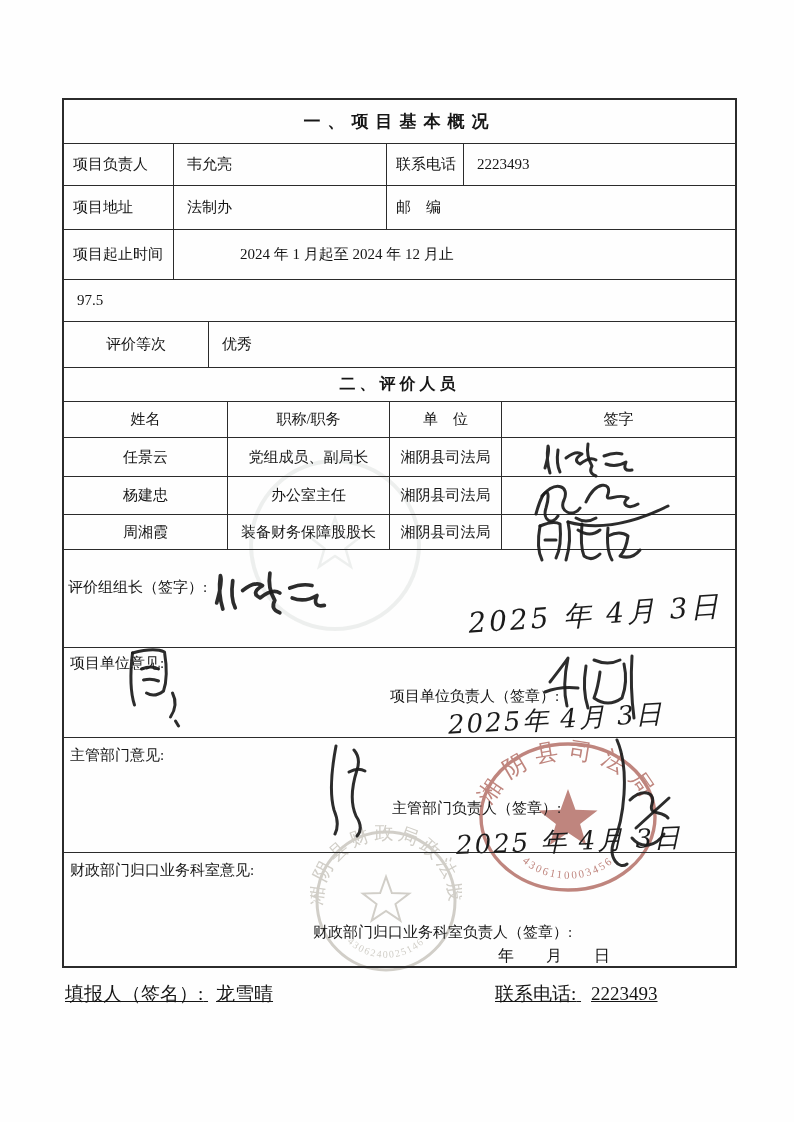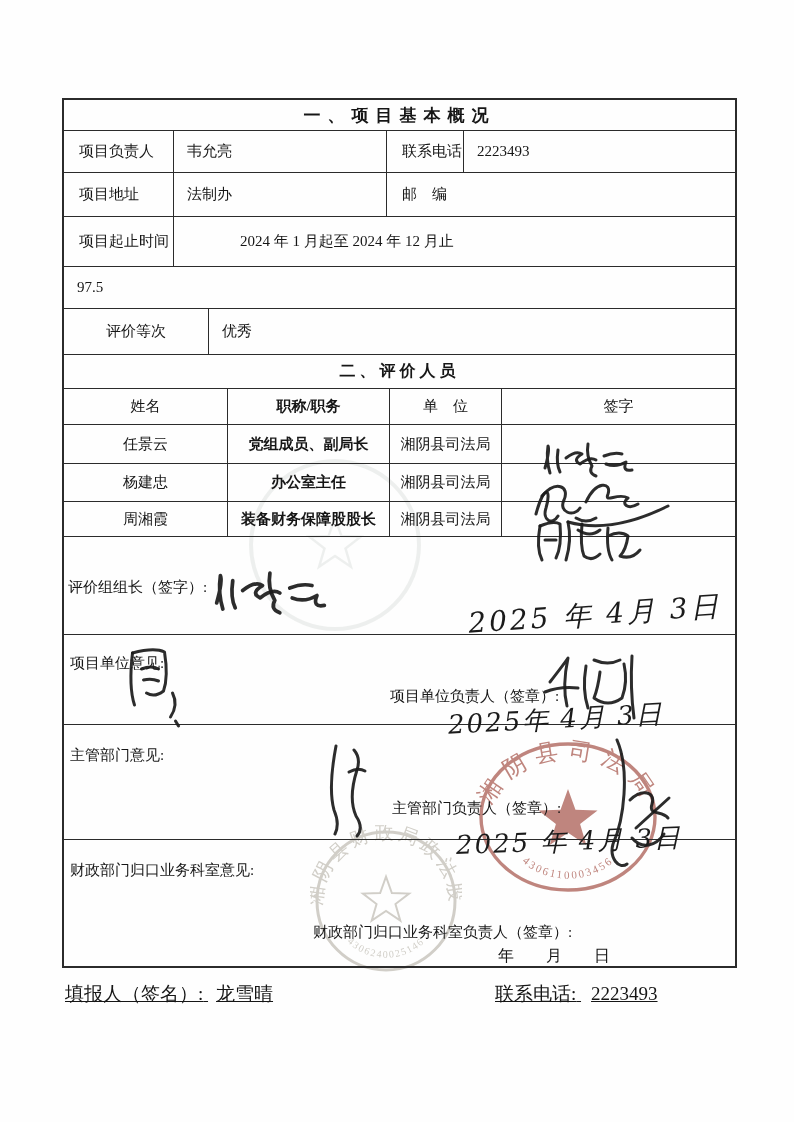--- a/index.html
+++ b/index.html
@@ -6,27 +6,27 @@
   .page{position:relative;width:794px;height:1122px;background:#fefefe;margin:0 auto;
         font-family:"Liberation Serif","DejaVu Serif",serif;color:#161616;overflow:hidden;}
   
   .tbl{position:absolute;left:62px;top:98px;width:675px;height:870px;
        border:2px solid #2b2b2b;box-sizing:border-box;display:flex;flex-direction:column;z-index:3;}
   .row{display:flex;border-bottom:1px solid #2b2b2b;box-sizing:border-box;flex:0 0 auto;}
   .row:last-child{border-bottom:none;flex:1 1 auto;}
   .cell{border-right:1px solid #2b2b2b;box-sizing:border-box;display:flex;align-items:center;
         font-size:15px;overflow:hidden;}
   .cell:last-child{border-right:none;}
-  .lbl{padding-left:15px;}
+  .lbl{padding-left:9px;}
   .val{padding-left:13px;}
   .ctr{justify-content:center;padding-left:0;}
   .flex1{flex:1 1 auto;}
   .w1{width:110px;} .w2{width:213px;} .w3{width:77px;}
   .s1{width:145px;}
-  .e1{width:164px;} .e2{width:162px;font-weight:bold;} .e3{width:112px;}
+  .e1{width:164px;} .e2{width:162px;} .e3{width:112px;}
   .sec{justify-content:center;align-items:center;display:flex;width:100%;}
   .sec span{font-weight:bold;font-size:17px;letter-spacing:7px;}
   .sec2 span{font-size:16px;letter-spacing:4px;}
   .free{position:relative;width:100%;}
   
   .ov{position:absolute;font-size:15px;white-space:nowrap;z-index:4;}
   .hand{position:absolute;font-family:"DejaVu Serif",serif;font-style:italic;
         color:#1b1b1b;white-space:nowrap;z-index:6;}
   .footer-line{position:absolute;font-size:19px;white-space:nowrap;z-index:3;text-decoration:underline;}
   
@@ -65,21 +65,21 @@
     </text>
     <path id="jn" d="M -56 32 A 62 52 0 0 0 56 32" fill="none"></path>
     <text font-size="11" fill="#b0685f" letter-spacing="2.2">
       <textPath href="#jn" xlink:href="#jn" startOffset="50%" text-anchor="middle">4306110003456</textPath>
     </text>
     <path transform="translate(0,3) scale(1.15)" d="M0,-27 L6.5,-8.9 L25.7,-8.3 L10.5,3.4 L15.9,21.8 L0,11 L-15.9,21.8 L-10.5,3.4 L-25.7,-8.3 L-6.5,-8.9 Z" fill="#b0685f"></path>
   </svg>
 
   <div class="tbl">
 
-    <div class="row sec" style="height:31px">
+    <div class="row sec" style="height:44px">
       <span>一、项目基本概况</span>
     </div>
 
     <div class="row" style="height:42px">
       <div class="cell lbl w1">项目负责人</div>
       <div class="cell val w2">韦允亮</div>
       <div class="cell lbl w3">联系电话</div>
       <div class="cell val flex1">2223493</div>
     </div>
 

